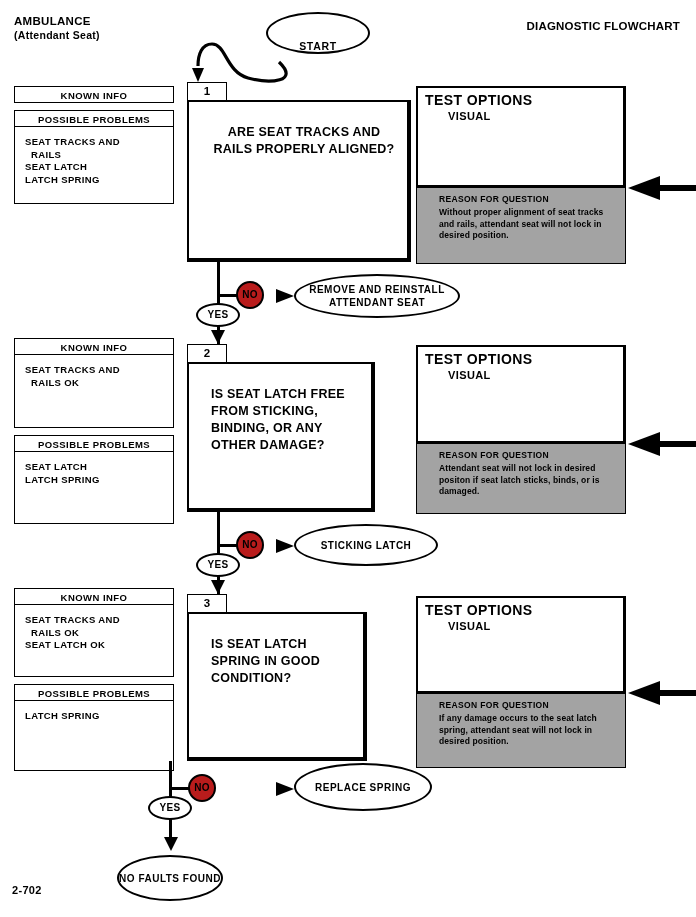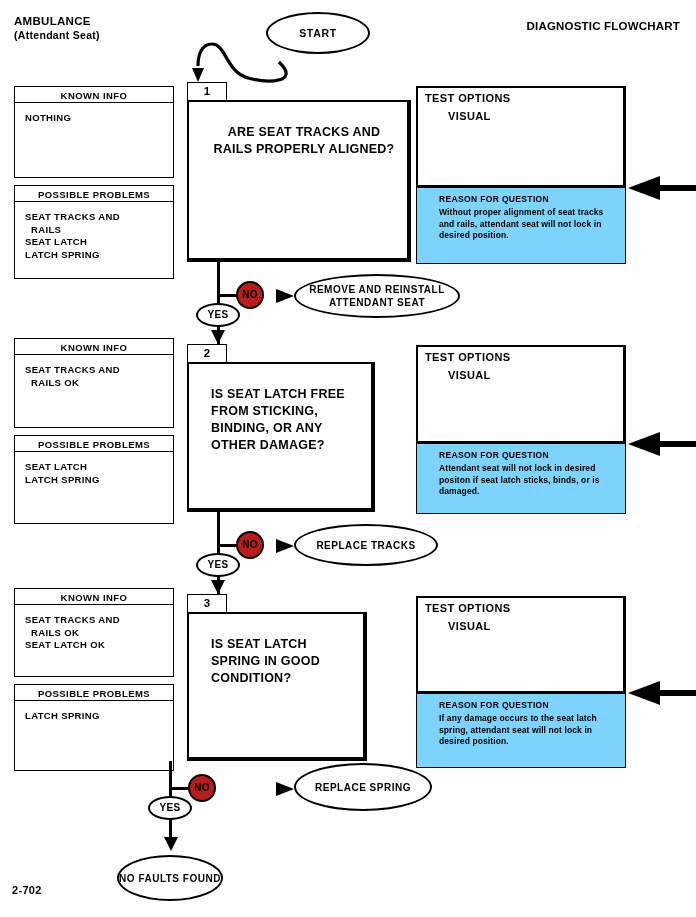--- a/index.html
+++ b/index.html
@@ -51,28 +51,28 @@
   }
 
   
   .tbox{
     position:absolute;box-sizing:border-box;background:#fff;
     border:2px solid #000;border-right-width:3px;border-bottom-width:3px;
     z-index:5;
   }
   .tlabel{
     position:absolute;left:7px;top:4px;
-    font-size:11px;font-weight:bold;letter-spacing:.4px;
+    font-size:14px;font-weight:bold;letter-spacing:.4px;
   }
   .tvisual{
     position:absolute;left:30px;top:22px;
     font-size:11px;font-weight:bold;letter-spacing:.4px;
   }
   .rbox{
-    position:absolute;box-sizing:border-box;background:#7dd3fc;
+    position:absolute;box-sizing:border-box;background:#a3a3a3;
     border:1.3px solid #000;border-top:none;z-index:3;
   }
   .rlabel{
     position:absolute;left:22px;top:6px;
     font-size:8.5px;font-weight:bold;letter-spacing:.35px;
   }
   .rtext{
     position:absolute;left:22px;top:19px;right:8px;
     font-size:8.5px;font-weight:bold;letter-spacing:.1px;line-height:11.5px;
   }
@@ -93,21 +93,21 @@
   .act-ellipse{
     position:absolute;border-radius:50%;
     border:2.8px solid #000;background:#fff;box-sizing:border-box;
     display:flex;align-items:center;justify-content:center;text-align:center;
     font-size:10px;font-weight:bold;letter-spacing:.5px;line-height:13px;
     z-index:8;
   }
   .start-ellipse{
     position:absolute;border-radius:50%;
     border:2.6px solid #000;background:#fff;box-sizing:border-box;
-    display:flex;align-items:center;justify-content:center;
+    display:flex;align-items:flex-end;justify-content:center;
     font-size:10.5px;font-weight:bold;letter-spacing:.7px;z-index:7;
   }
 
   
   .vline{position:absolute;width:2.6px;background:#000;z-index:2;}
   .hline{position:absolute;height:2.6px;background:#000;z-index:2;}
   svg.overlay{position:absolute;left:0;top:0;width:696px;height:917px;
     pointer-events:none;z-index:9;}
 
   #page-num{left:12px;top:884px;font-size:11px;font-weight:bold;letter-spacing:.3px;}
@@ -147,23 +147,20 @@
   <polygon points="218,594 211,580 225,580" fill="#000"></polygon>
   <polygon points="171,851 164,837 178,837" fill="#000"></polygon>
 </svg>
 
 <div class="start-ellipse" style="left:266px;top:12px;width:104px;height:42px;">
   <span>START</span>
 </div>
 
 <div class="abs info-panel" style="top:86px;">
   <div class="band">KNOWN INFO</div>
-  <div class="body-box" style="height:75px;">
-    <div class="ln">NOTHING</div>
-  </div>
   <div class="gap"></div>
   <div class="band">POSSIBLE PROBLEMS</div>
   <div class="body-box" style="height:77px;">
     <div class="ln">SEAT TRACKS AND</div>
     <div class="ln">  RAILS</div>
     <div class="ln">SEAT LATCH</div>
     <div class="ln">LATCH SPRING</div>
   </div>
 </div>
 
@@ -225,21 +222,21 @@
 <div class="vline" style="left:217px;top:512px;height:54px;"></div>
 <div class="hline" style="left:217px;top:544px;width:26px;"></div>
 <div class="no-circle" style="left:236px;top:531px;">
   <span>NO</span>
 </div>
 <div class="yes-ellipse" style="left:196px;top:553px;">
   <span>YES</span>
 </div>
 <div class="vline" style="left:217px;top:575px;height:20px;"></div>
 <div class="act-ellipse" style="left:294px;top:524px;width:144px;height:42px;">
-  <span>REPLACE  TRACKS</span>
+  <span>STICKING  LATCH</span>
 </div>
 
 <div class="abs info-panel" style="top:588px;">
   <div class="band">KNOWN INFO</div>
   <div class="body-box" style="height:72px;">
     <div class="ln">SEAT TRACKS AND</div>
     <div class="ln">  RAILS OK</div>
     <div class="ln">SEAT LATCH OK</div>
   </div>
   <div class="gap"></div>

